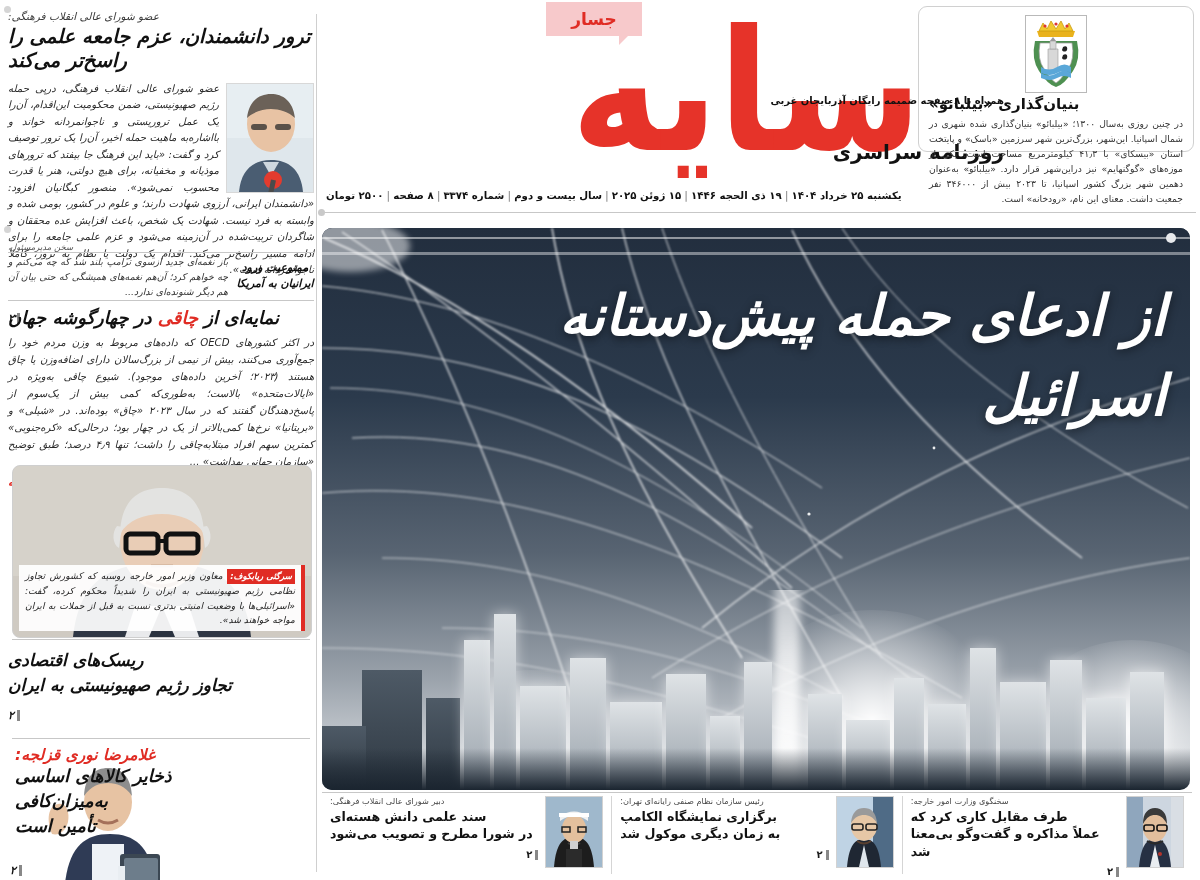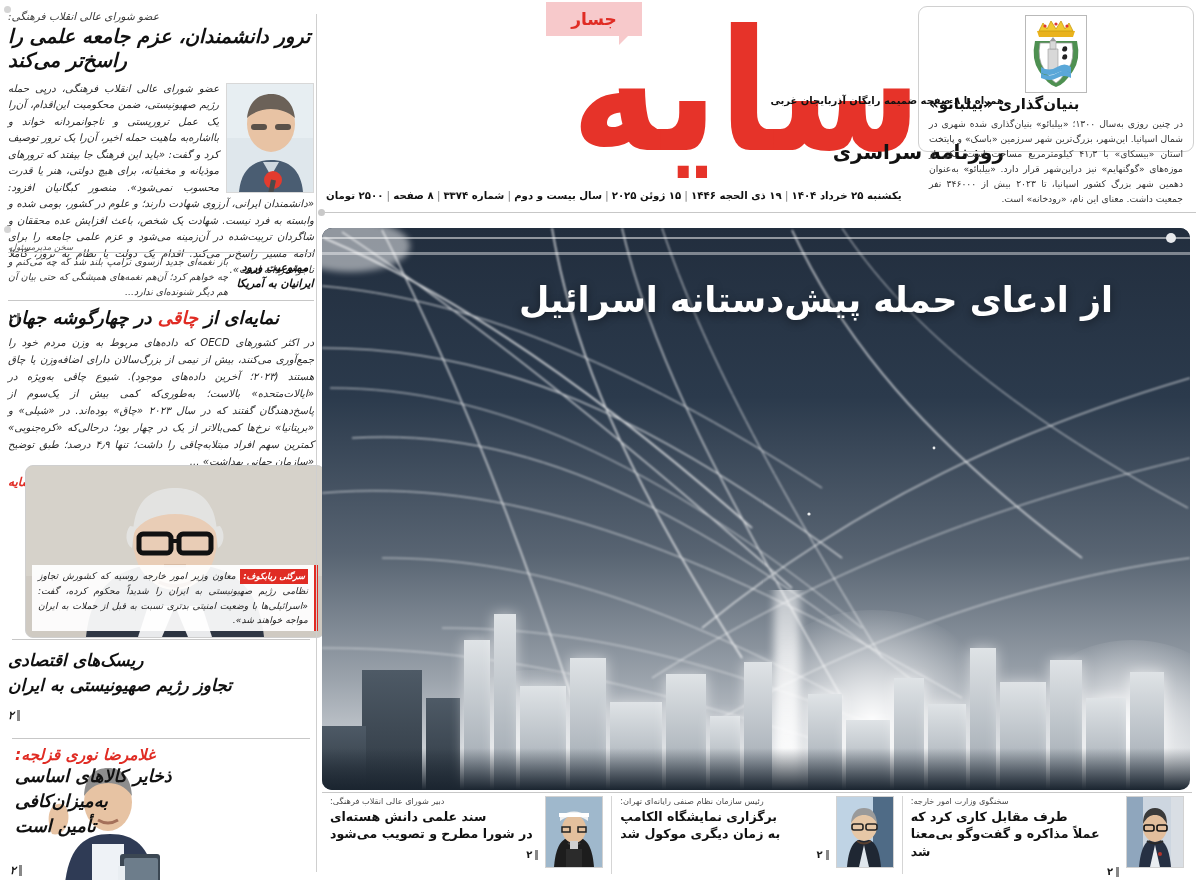--- a/index.html
+++ b/index.html
@@ -50,21 +50,20 @@
   .obes-head{
     font-size:18px;font-weight:bold;text-align:left;color:#111;line-height:1.3;
   }
   .obes-body{font-size:10.2px;line-height:1.66;text-align:justify;color:#2b2b2b;margin-top:6px;}
 
   .sayeh-mini{font-size:12px;font-weight:bold;color:#e02c24;}
 
   .photo-card{
     border:1px solid #cfcfcf;border-radius:8px;overflow:hidden;position:relative;
     background:#cfcfcf;
-    margin-left:13px;
   }
   .cap-red{
     background:#e02c24;color:#fff;font-size:8.6px;font-weight:bold;padding:1px 3px;
     display:inline-block;vertical-align:middle;
   }
   .cap-box{
     position:absolute;left:6px;right:6px;bottom:6px;background:rgba(255,255,255,.93);
     border-right:4px solid #e02c24;padding:4px 6px;font-size:9.2px;line-height:1.55;
     text-align:justify;color:#222;
   }
@@ -106,23 +105,23 @@
   .bil-head{font-size:15px;font-weight:bold;text-align:left;color:#111;margin-top:2px;}
   .bil-body{font-size:9.2px;line-height:1.62;text-align:justify;color:#333;margin-top:4px;}
 
   
   .hero{
     position:absolute;left:322px;top:228px;width:868px;height:562px;
     border-radius:10px;overflow:hidden;
     background:linear-gradient(178deg,#24303f 0%,#2c3a4c 28%,#4a5765 54%,#8e97a2 76%,#cfd4d8 92%,#e8eaec 100%);
   }
   .hero-head{
-    position:absolute;right:24px;top:48px;width:700px;text-align:center;z-index:5;
-    color:#fff;font-weight:bold;font-size:35px;line-height:1.42;
-    text-shadow:0 2px 10px rgba(0,0,0,.45);letter-spacing:-0.5px;
+    position:absolute;right:24px;top:48px;width:700px;text-align:right;z-index:5;
+    color:#fff;font-weight:bold;font-size:56px;line-height:1.42;
+    text-shadow:0 2px 10px rgba(0,0,0,.45);letter-spacing:-0.5px;font-style:italic;
   }
   .hero-head .l2{display:block;}
 
   .skyline{position:absolute;left:0;right:0;bottom:0;height:200px;overflow:hidden;}
   .bld{position:absolute;bottom:0;background:linear-gradient(180deg,#dfe3e6,#9aa3ac);box-shadow:0 0 14px rgba(255,255,255,.55);}
   .bld.dark{background:linear-gradient(180deg,#4e5a66,#2f3943);box-shadow:none;}
   .glow{
     position:absolute;border-radius:50%;
     background:radial-gradient(circle,rgba(255,255,255,.95) 0%,rgba(255,255,255,.45) 35%,rgba(255,255,255,0) 70%);
     pointer-events:none;

